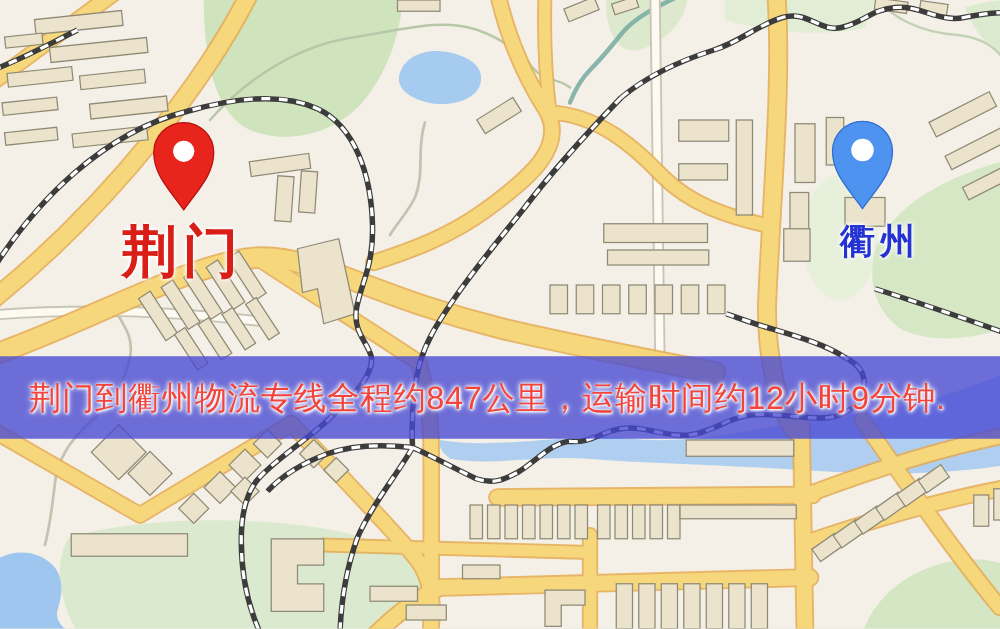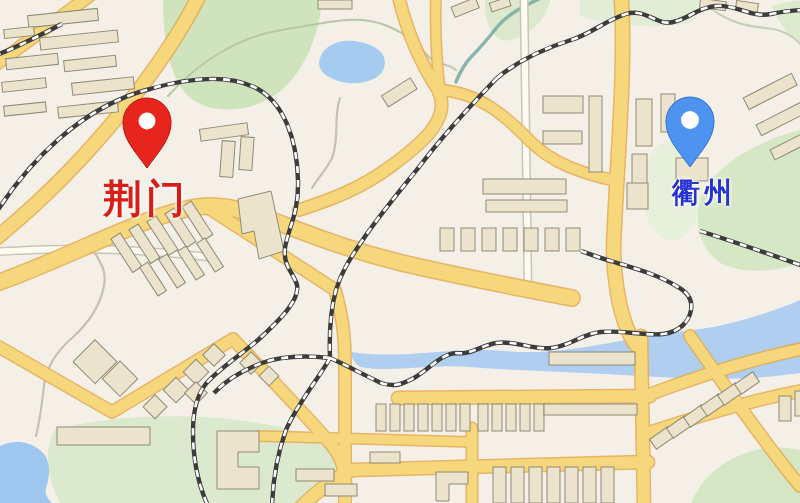--- a/index.html
+++ b/index.html
@@ -19,21 +19,21 @@
   .rail-dash{fill:none;stroke:#ffffff;stroke-width:2.6;stroke-dasharray:7 7;}
   .bld rect,.bld path{fill:var(--building,#ebe3cb);stroke:#8f8a76;stroke-width:1;}
   .contour{fill:none;stroke-linecap:round;}
 
   .pin-label{
     position:absolute;text-align:center;white-space:nowrap;
     font-weight:bold;letter-spacing:4px;
     text-shadow:0 0 3px #fff,0 0 3px #fff,0 0 5px rgba(255,255,255,.9);
     pointer-events:none;
   }
-  .pin-label.origin{left:78px;top:172px;width:136px;font-size:39px;color:var(--origin_label,#d91d17);}
+  .pin-label.origin{left:78px;top:172px;width:136px;font-size:45px;color:var(--origin_label,#d91d17);}
   .pin-label.dest{left:634px;top:174px;width:140px;font-size:28px;color:var(--destination_label,#2533d2);}
 
   .banner{
     position:absolute;left:0;top:285px;width:800px;height:66px;
     background:var(--banner_bg,rgba(70,72,212,0.78));
     display:flex;align-items:center;
   }
   .banner-text{
     padding-left:23px;font-size:26px;letter-spacing:.5px;
     color:var(--banner_text,#f2443a);
@@ -284,14 +284,17 @@
     </g>
     <g>
       <path d="M690,167 C677,149 666,138 666,121 A24,24 0 1 1 714,121 C714,138 703,149 690,167 Z" fill="#4f93f0" stroke="#2f6fd0" stroke-width="1"></path>
       <circle cx="690" cy="120" r="9" fill="#ffffff"></circle>
     </g>
   </svg>
 
   <div class="pin-label origin">荆门</div>
   <div class="pin-label dest">衢州</div>
 
+  <div class="banner">
+    <div class="banner-text">荆门到衢州物流专线全程约847公里，运输时间约12小时9分钟.</div>
+  </div>
 
 </div>
 
 </body></html>

